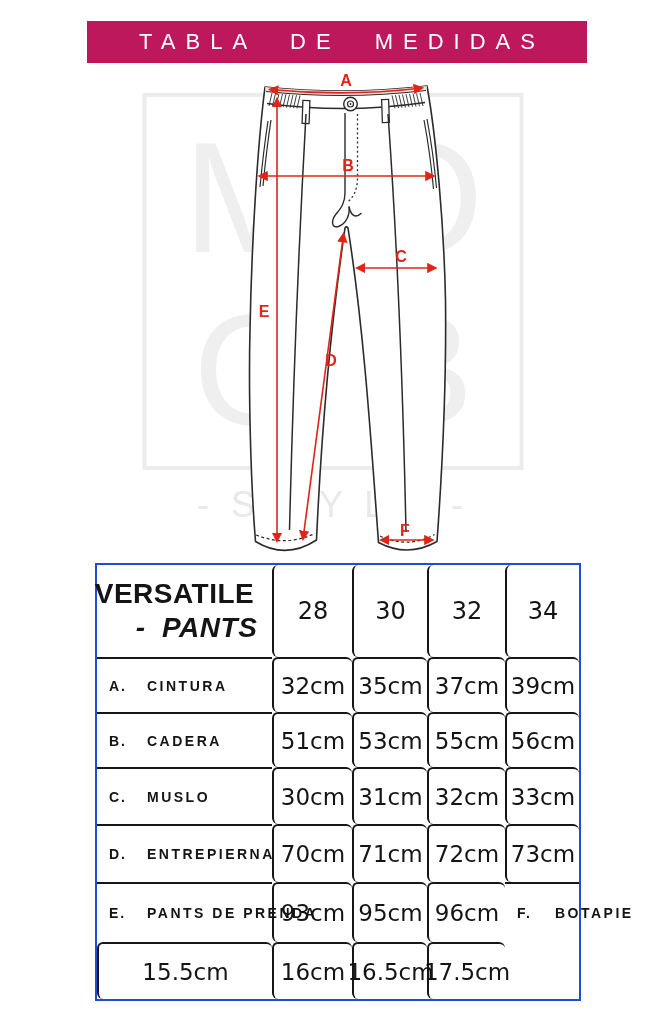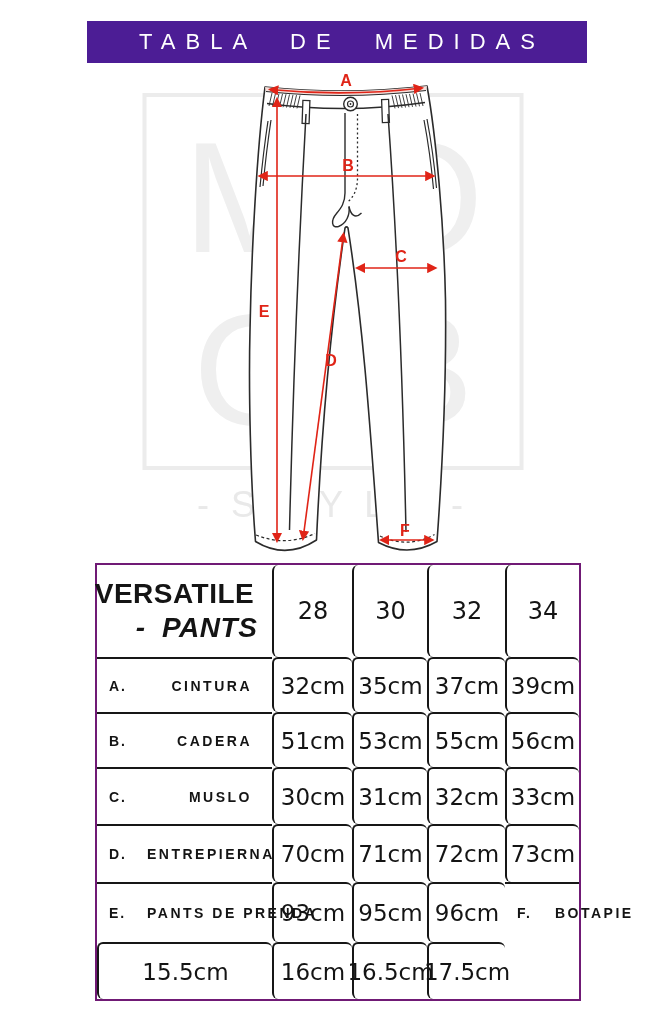--- a/index.html
+++ b/index.html
@@ -1,41 +1,41 @@
 <!DOCTYPE html>
 <html><head>
 <meta charset="utf-8">
 <style>
   html,body{margin:0;padding:0;background:#ffffff;}
   .page{position:relative;width:668px;height:1024px;background:#ffffff;overflow:hidden;
         font-family:"Liberation Sans",sans-serif;}
   
-  .title-bar{position:absolute;left:87px;top:21px;width:500px;height:42px;background:#4c1d95;
+  .title-bar{position:absolute;left:87px;top:21px;width:500px;height:42px;background:#be185d;
              display:flex;align-items:center;justify-content:center;}
   .title-bar span{color:#ffffff;font-size:22px;font-weight:400;letter-spacing:10px;
                   word-spacing:18px;padding-left:10px;white-space:nowrap;}
   
   .diagram{position:absolute;left:0;top:0;}
   
   .size-table{position:absolute;left:95px;top:563px;display:grid;
               grid-template-columns:175px 80px 75px 78px 74px;
               grid-template-rows:92px 55px 55px 57px 58px 60px 57px;
-              border:2px solid #701a75;background:#fff;color:#141414;}
+              border:2px solid #1d4ed8;background:#fff;color:#141414;}
   .cell{border-left:2px solid #161616;border-top:2px solid #161616;
         display:flex;align-items:center;justify-content:center;}
   .c0{border-left:none;} .r0{border-top:none;}
   .product{flex-direction:column;font-weight:bold;font-size:28px;line-height:1.22;
            letter-spacing:0.5px;}
   .product .l1{transform:translateX(-10px);}
   .product .l2{transform:translateX(12px);white-space:pre;font-style:italic;}
   .size-num,.val{font-family:"DejaVu Sans",sans-serif;font-size:23px;font-weight:400;border-radius:6px;}
   .size-num{font-size:24px;}
   .label-cell{justify-content:flex-start;padding-left:12px;font-weight:bold;font-size:14px;}
   .label-cell .letter{width:38px;letter-spacing:2px;flex:none;}
-  .label-cell .name{flex:1;text-align:right;letter-spacing:2.5px;padding-right:20px;
+  .label-cell .name{flex:1;text-align:left;letter-spacing:2.5px;padding-right:20px;
                     white-space:nowrap;}
 </style>
 </head>
 <body>
 
 <div class="page">
 
   <svg class="diagram" viewBox="0 0 668 562" width="668" height="562">
     <defs>
       <marker id="ah" viewBox="0 0 10 10" refX="8" refY="5" markerWidth="6.5" markerHeight="6.5" orient="auto-start-reverse">

